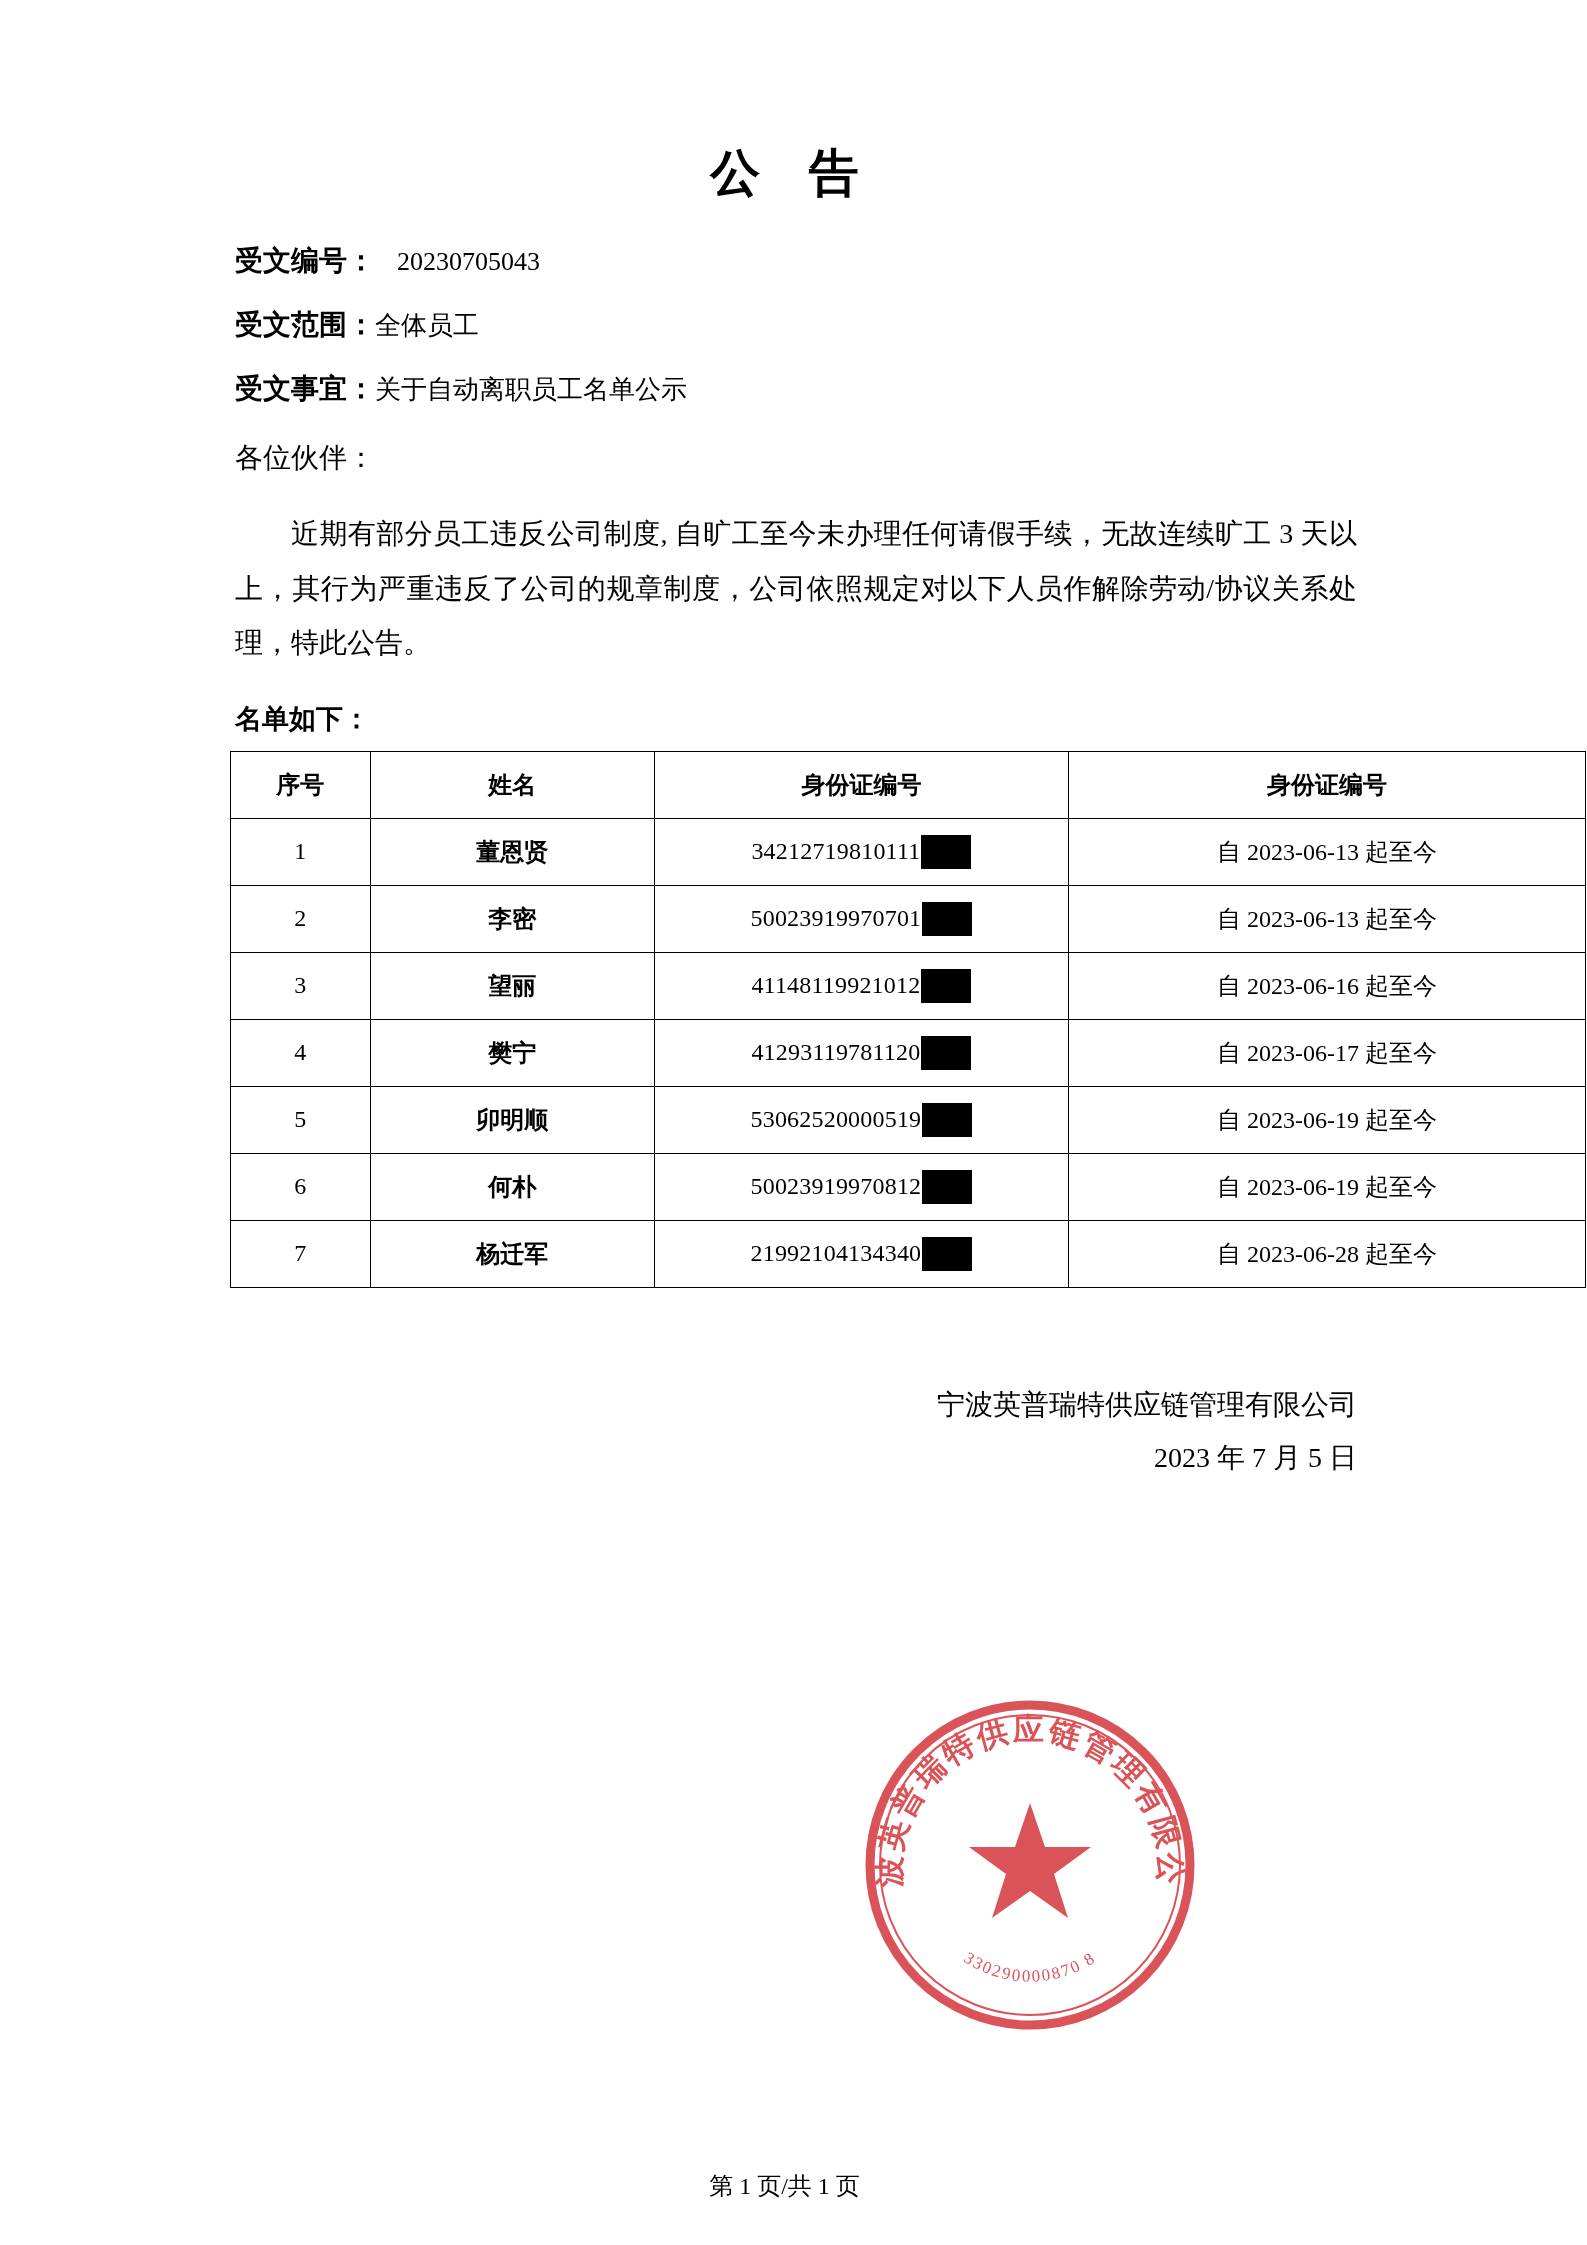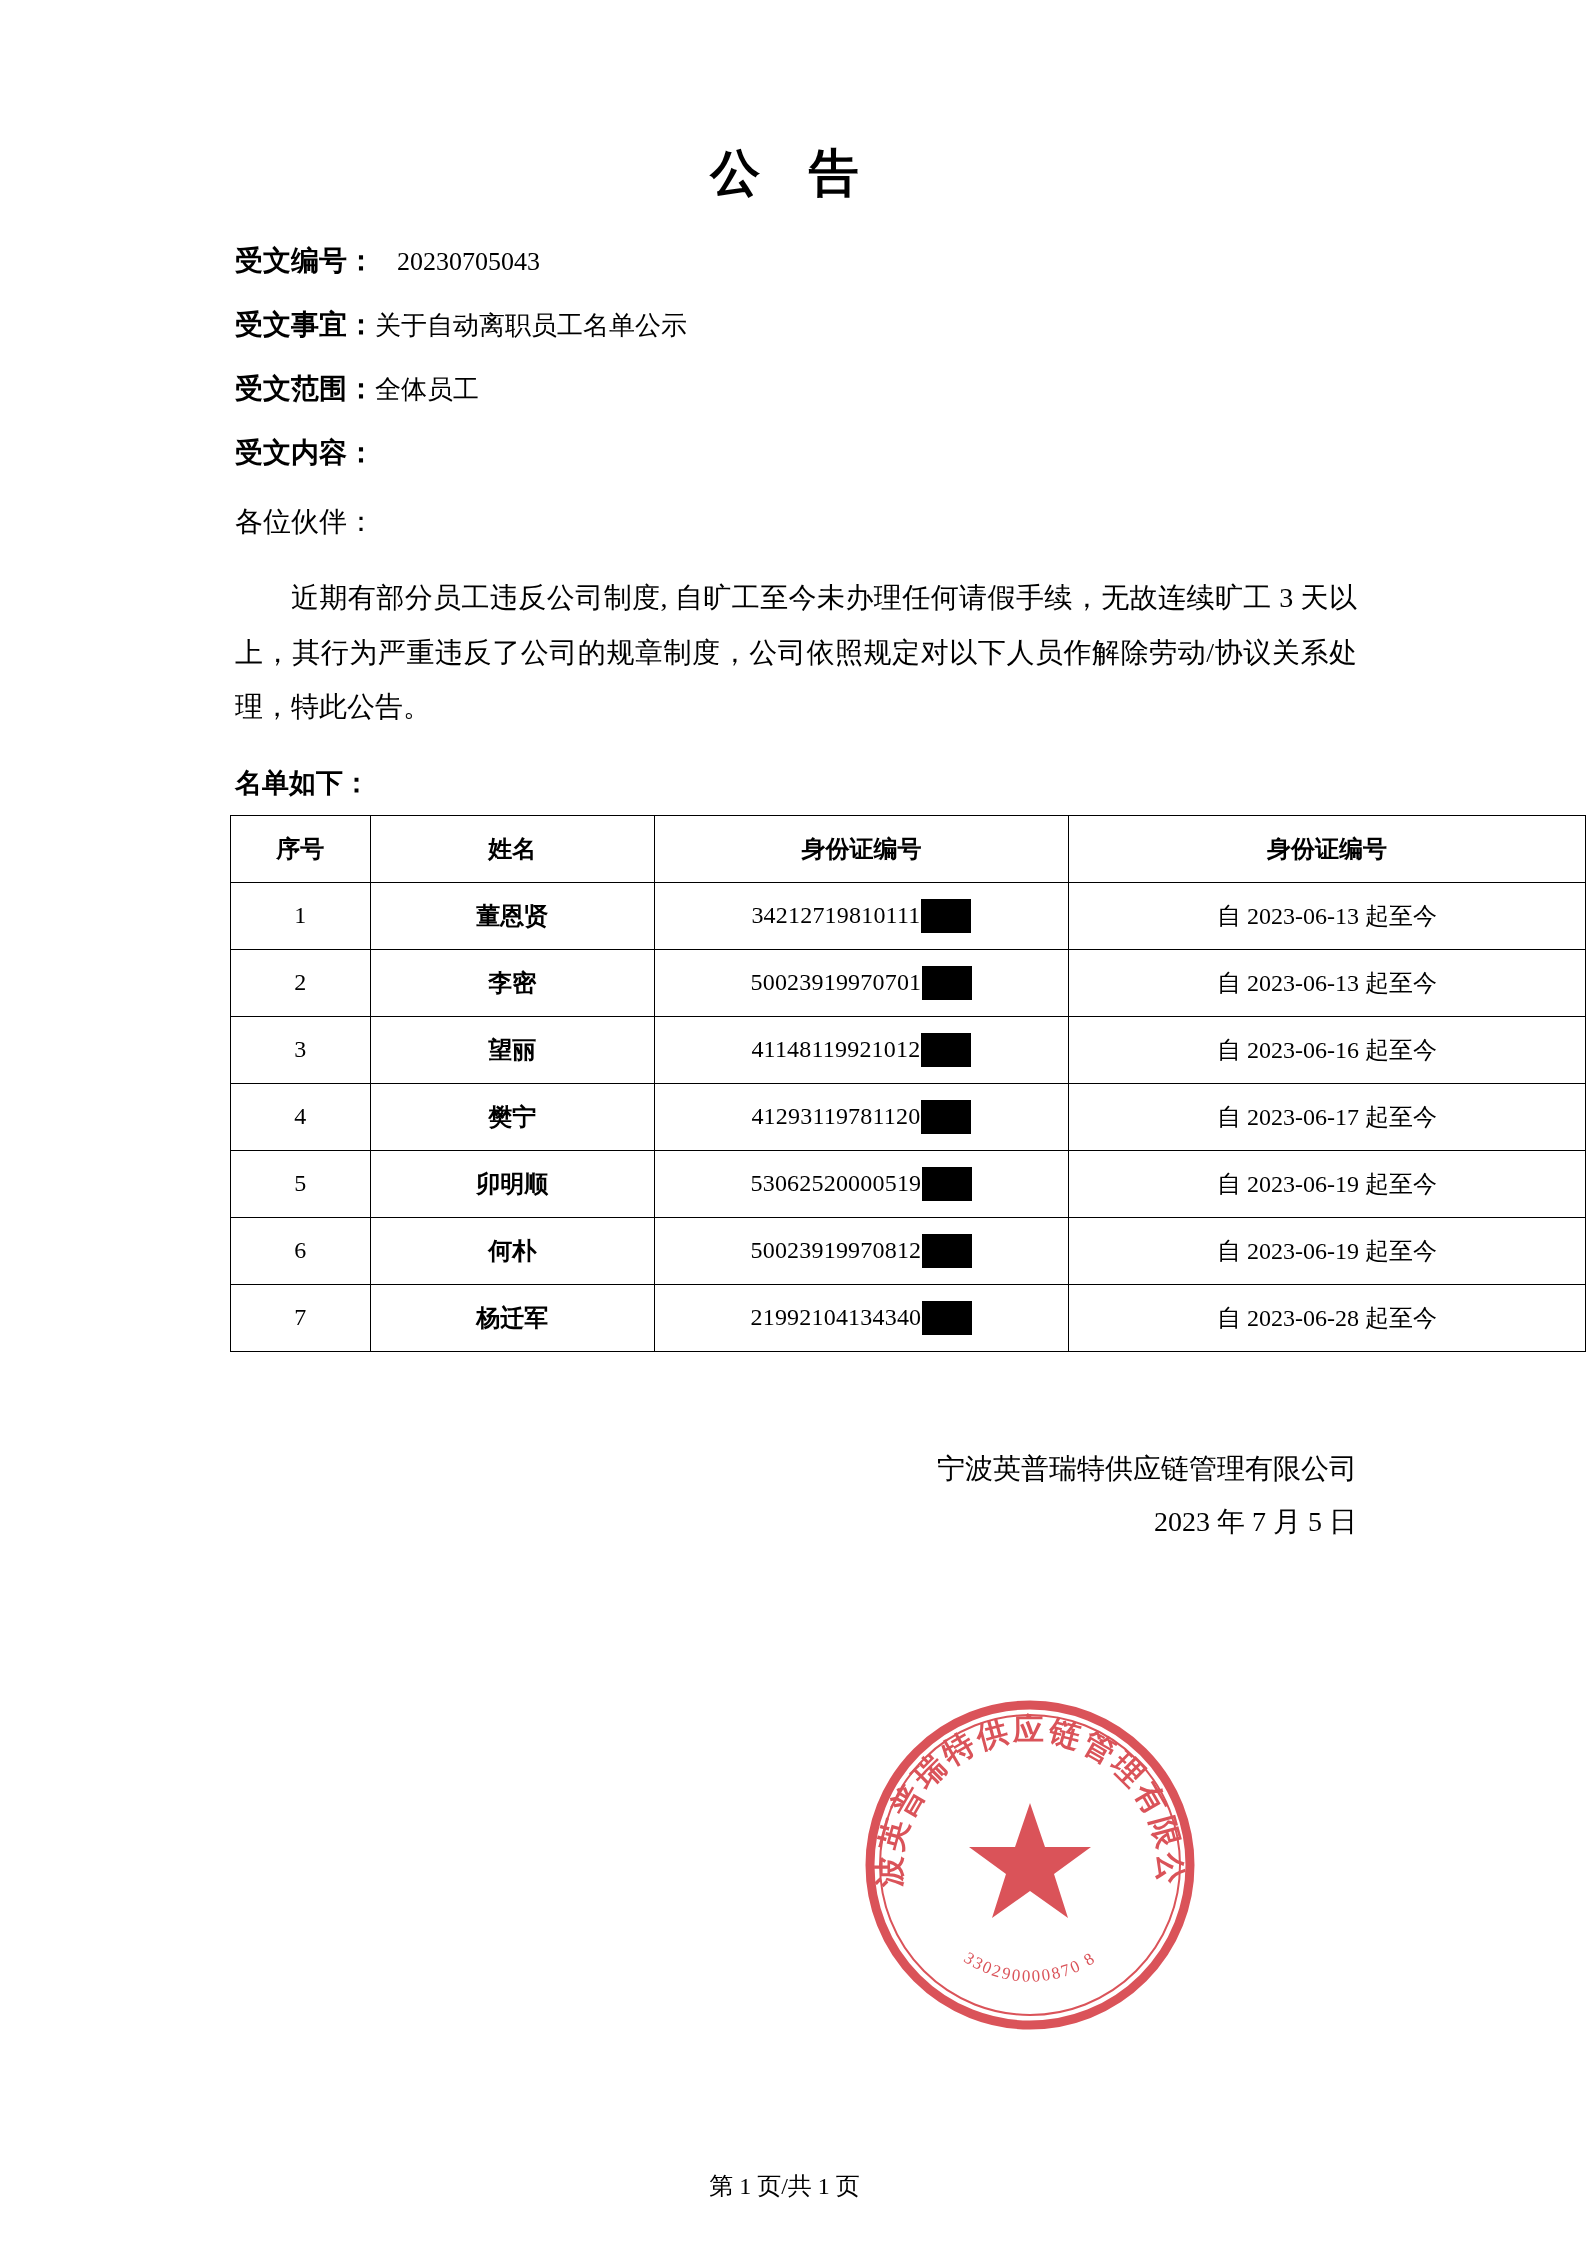--- a/index.html
+++ b/index.html
@@ -140,27 +140,24 @@
 
 <div class="page">
 
   <div class="doc-title">公 告</div>
 
   <div class="field-block">
     <div class="field-row">
       <span class="field-label">受文编号：</span><span class="field-value num">20230705043</span>
     </div>
     <div class="field-row">
-      <span class="field-label">受文事宜：</span><span class="field-value">关于自动离职员工名单公示</span>
-    </div>
-    <div class="field-row">
       <span class="field-label">受文范围：</span><span class="field-value">全体员工</span>
     </div>
     <div class="field-row">
-      <span class="field-label">受文内容：</span><span class="field-value"></span>
+      <span class="field-label">受文事宜：</span><span class="field-value">关于自动离职员工名单公示</span>
     </div>
   </div>
 
   <div class="salutation">各位伙伴：</div>
 
   <div class="para">近期有部分员工违反公司制度, 自旷工至今未办理任何请假手续，无故连续旷工 3 天以上，其行为严重违反了公司的规章制度，公司依照规定对以下人员作解除劳动/协议关系处理，特此公告。</div>
 
   <div class="list-head">名单如下：</div>
 
   <table class="list">

